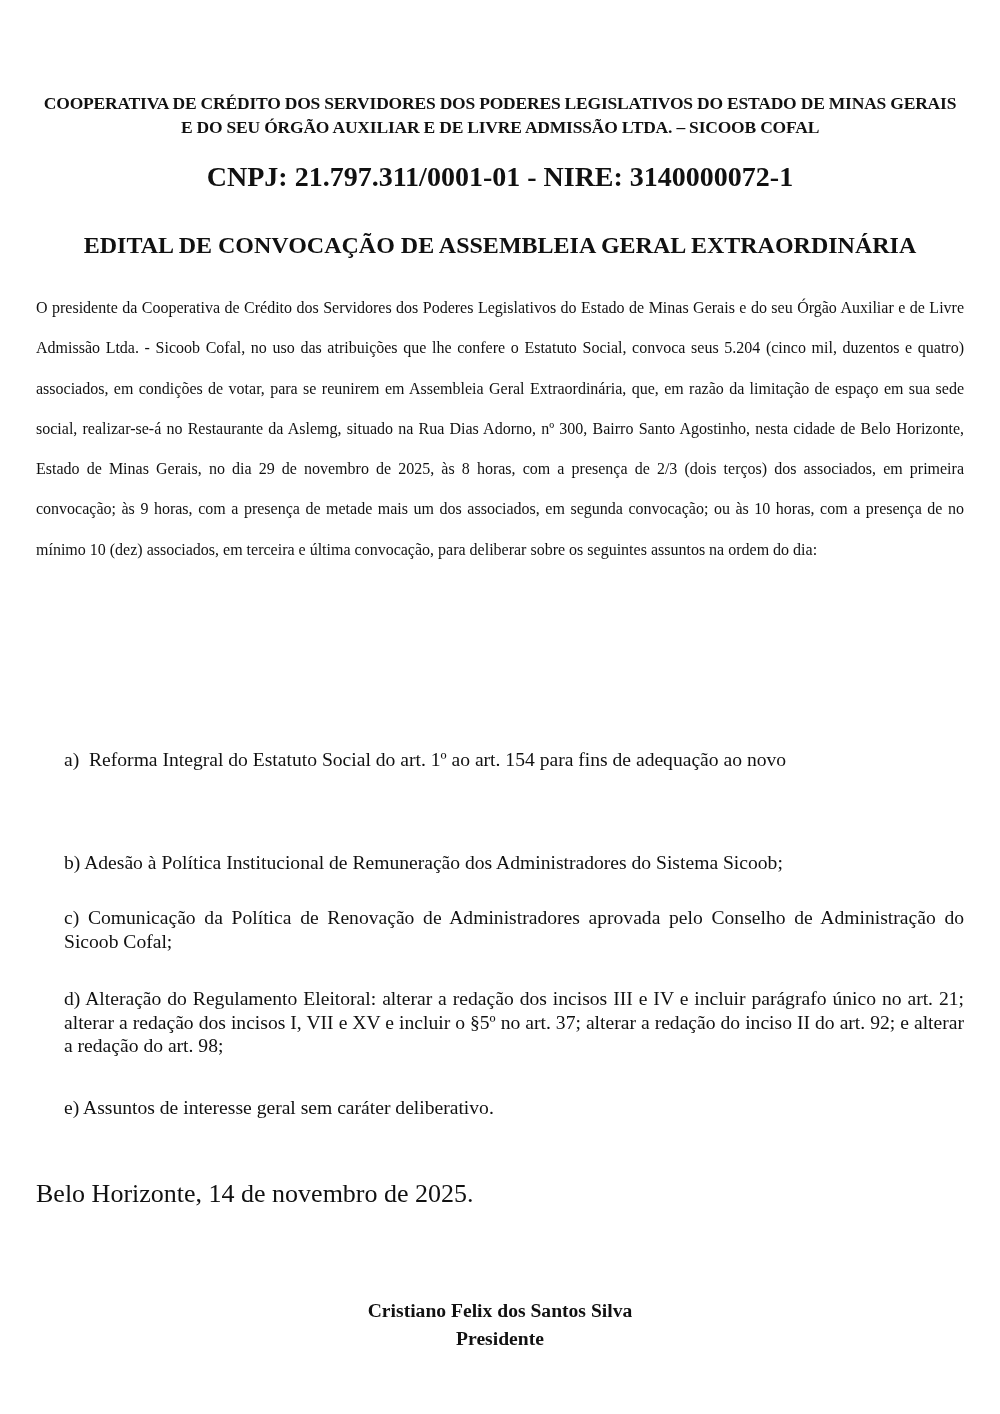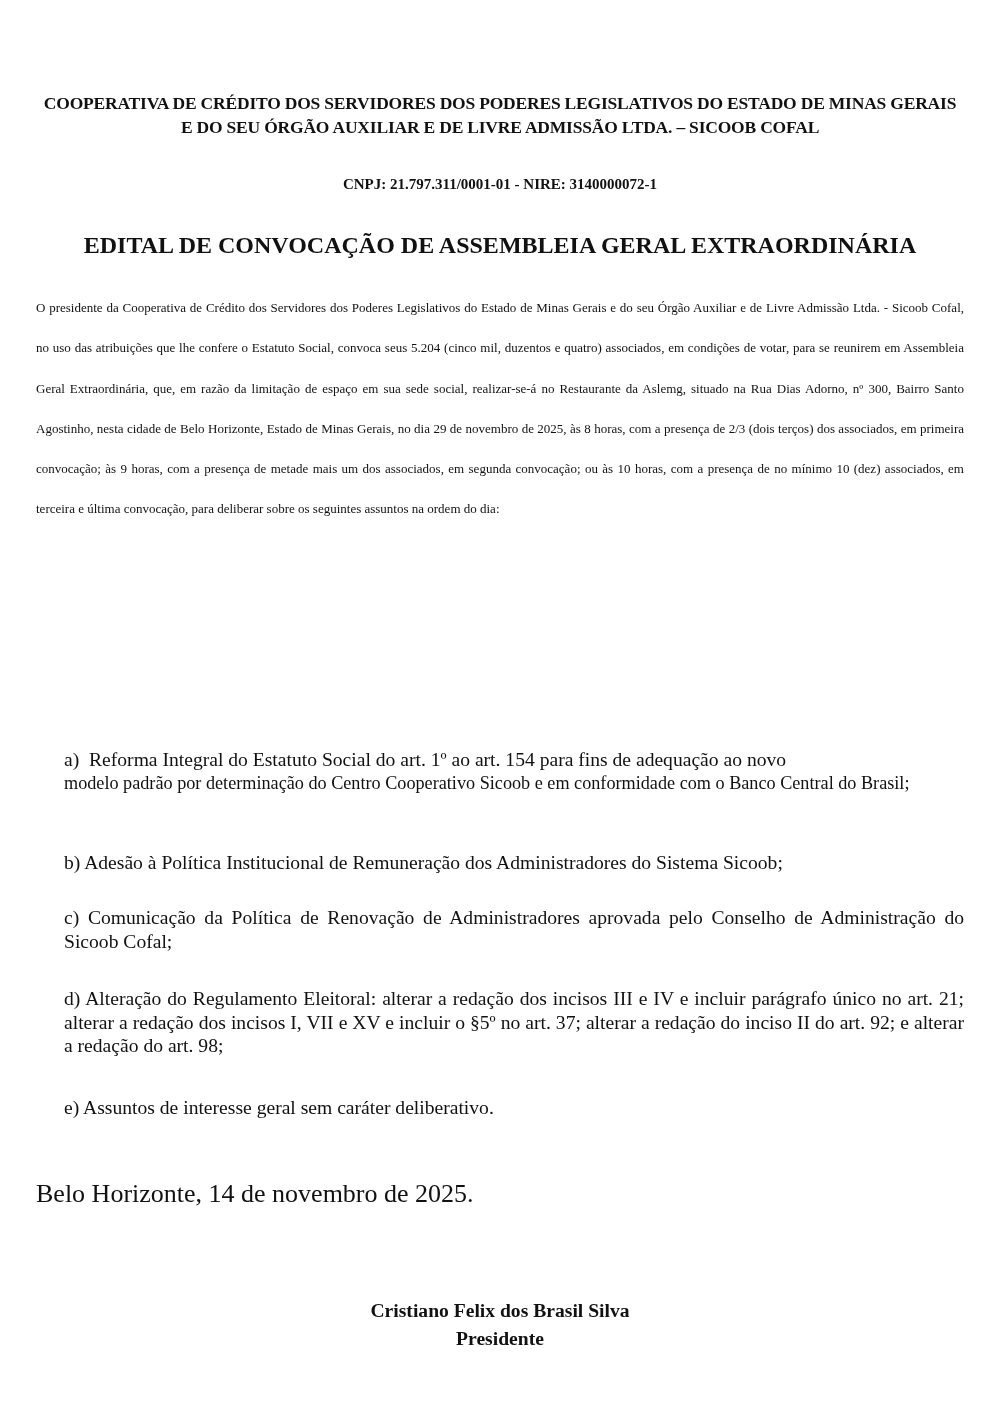--- a/index.html
+++ b/index.html
@@ -30,35 +30,35 @@
       font-weight: bold;
       color: #111;
     }
     .org-name {
       top: 91px;
       font-size: 17.5px;
       line-height: 24px;
       letter-spacing: -0.2px;
     }
     .cnpj {
-      top: 171px;
-      font-size: 15px;
+      top: 164px;
+      font-size: 28px;
       line-height: 26px;
     }
     .title {
       top: 232px;
       font-size: 24px;
       line-height: 26px;
     }
     .body-para {
       position: absolute;
       left: 36px;
       top: 288px;
       width: 928px;
-      font-size: 13px;
+      font-size: 16px;
       line-height: 40.3px;
       text-align: justify;
       text-align-last: left;
     }
     .agenda {
       position: absolute;
       left: 64px;
       width: 900px;
       font-size: 19.6px;
       line-height: 23.5px;
@@ -101,29 +101,28 @@
   <div class="hdr org-name">COOPERATIVA DE CRÉDITO DOS SERVIDORES DOS PODERES LEGISLATIVOS DO ESTADO DE MINAS GERAIS E DO SEU ÓRGÃO AUXILIAR E DE LIVRE ADMISSÃO LTDA. – SICOOB COFAL</div>
 
   <div class="hdr cnpj">CNPJ: 21.797.311/0001-01 - NIRE: 3140000072-1</div>
 
   <div class="hdr title">EDITAL DE CONVOCAÇÃO DE ASSEMBLEIA GERAL EXTRAORDINÁRIA</div>
 
   <div class="body-para">O presidente da Cooperativa de Crédito dos Servidores dos Poderes Legislativos do Estado de Minas Gerais e do seu Órgão Auxiliar e de Livre Admissão Ltda. - Sicoob Cofal, no uso das atribuições que lhe confere o Estatuto Social, convoca seus 5.204 (cinco mil, duzentos e quatro) associados, em condições de votar, para se reunirem em Assembleia Geral Extraordinária, que, em razão da limitação de espaço em sua sede social, realizar-se-á no Restaurante da Aslemg, situado na Rua Dias Adorno, nº 300, Bairro Santo Agostinho, nesta cidade de Belo Horizonte, Estado de Minas Gerais, no dia 29 de novembro de 2025, às 8 horas, com a presença de 2/3 (dois terços) dos associados, em primeira convocação; às 9 horas, com a presença de metade mais um dos associados, em segunda convocação; ou às 10 horas, com a presença de no mínimo 10 (dez) associados, em terceira e última convocação, para deliberar sobre os seguintes assuntos na ordem do dia:</div>
 
   <div class="agenda item-a">
     <div style="white-space: pre;">a)  Reforma Integral do Estatuto Social do art. 1º ao art. 154 para fins de adequação ao novo</div>
-    <div class="sub">modelo padrão por determinação do Centro Cooperativo Sicoob e em conformidade com o Banco Central do Brasil;</div>
   </div>
 
   <div class="agenda item-c">c) Comunicação da Política de Renovação de Administradores aprovada pelo Conselho de Administração do Sicoob Cofal;</div>
 
   <div class="agenda item-b">b) Adesão à Política Institucional de Remuneração dos Administradores do Sistema Sicoob;</div>
 
   <div class="agenda item-d">d) Alteração do Regulamento Eleitoral: alterar a redação dos incisos III e IV e incluir parágrafo único no art. 21; alterar a redação dos incisos I, VII e XV e incluir o §5º no art. 37; alterar a redação do inciso II do art. 92; e alterar a redação do art. 98;</div>
 
   <div class="agenda item-e">e) Assuntos de interesse geral sem caráter deliberativo.</div>
 
   <div class="place-date">Belo Horizonte, 14 de novembro de 2025.</div>
 
-  <div class="signature sig-name">Cristiano Felix dos Brasil Silva</div>
+  <div class="signature sig-name">Cristiano Felix dos Santos Silva</div>
   <div class="signature sig-role">Presidente</div>
 
 </div>
 
 </body></html>

